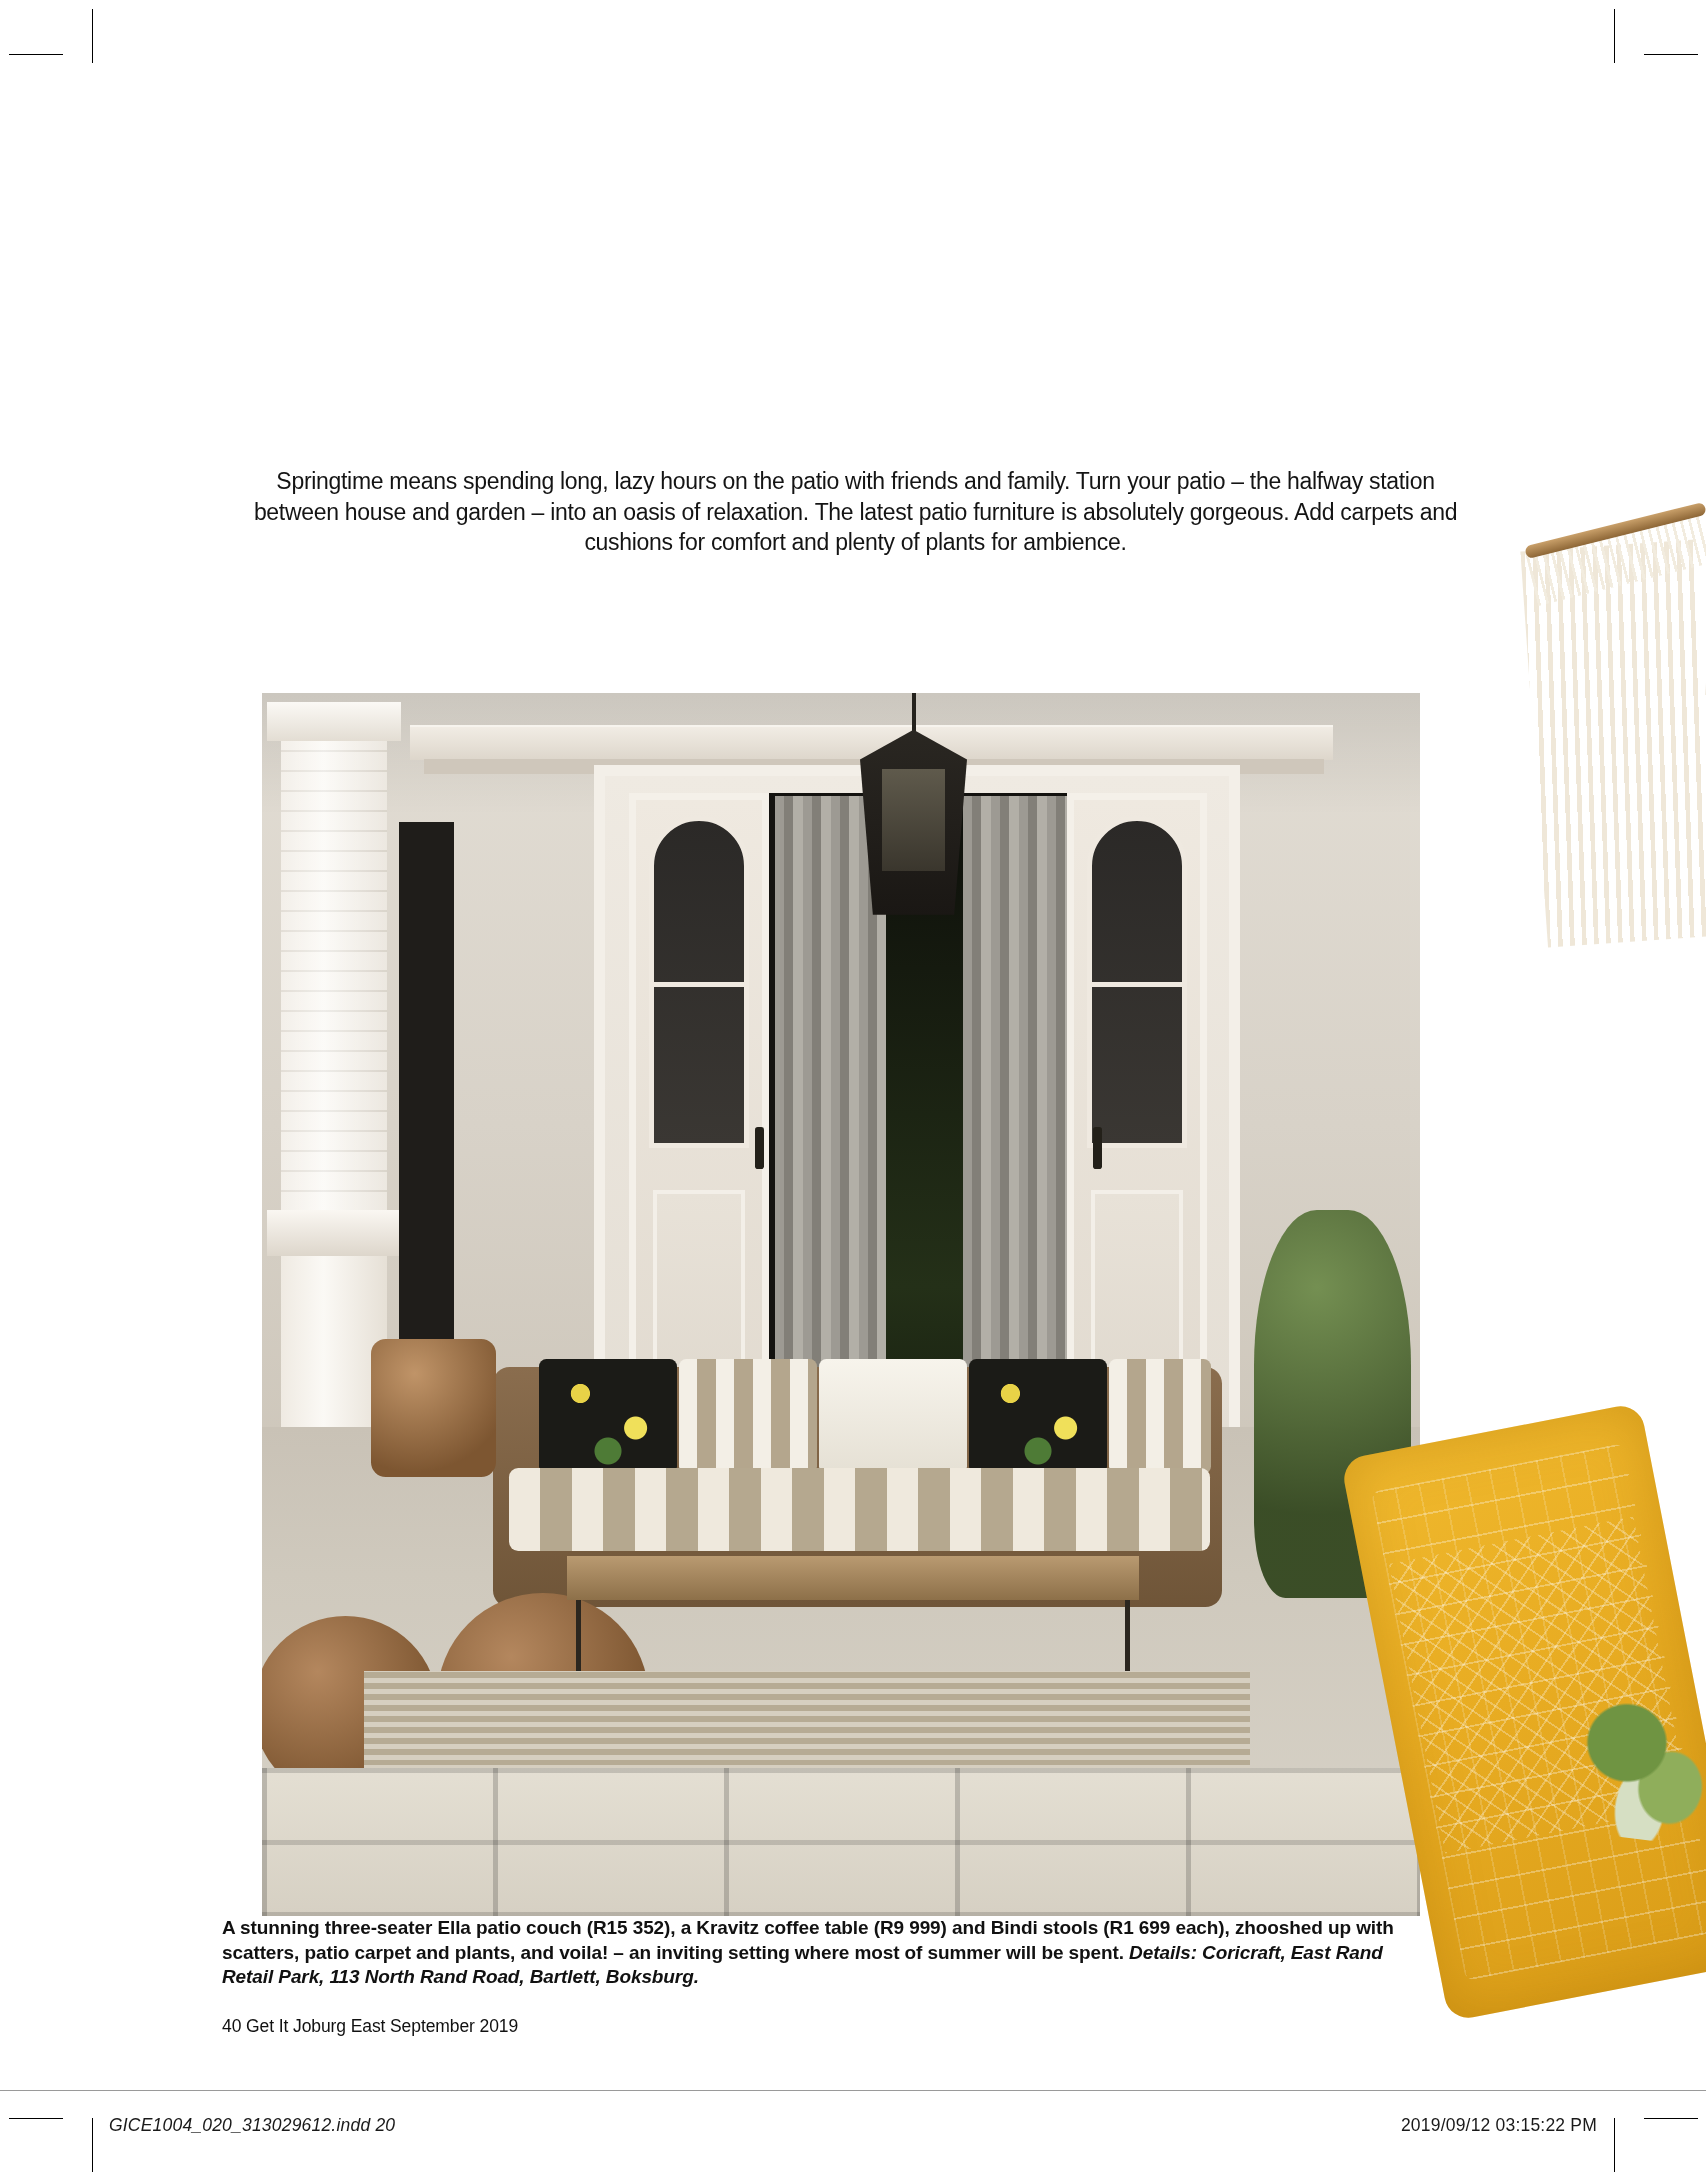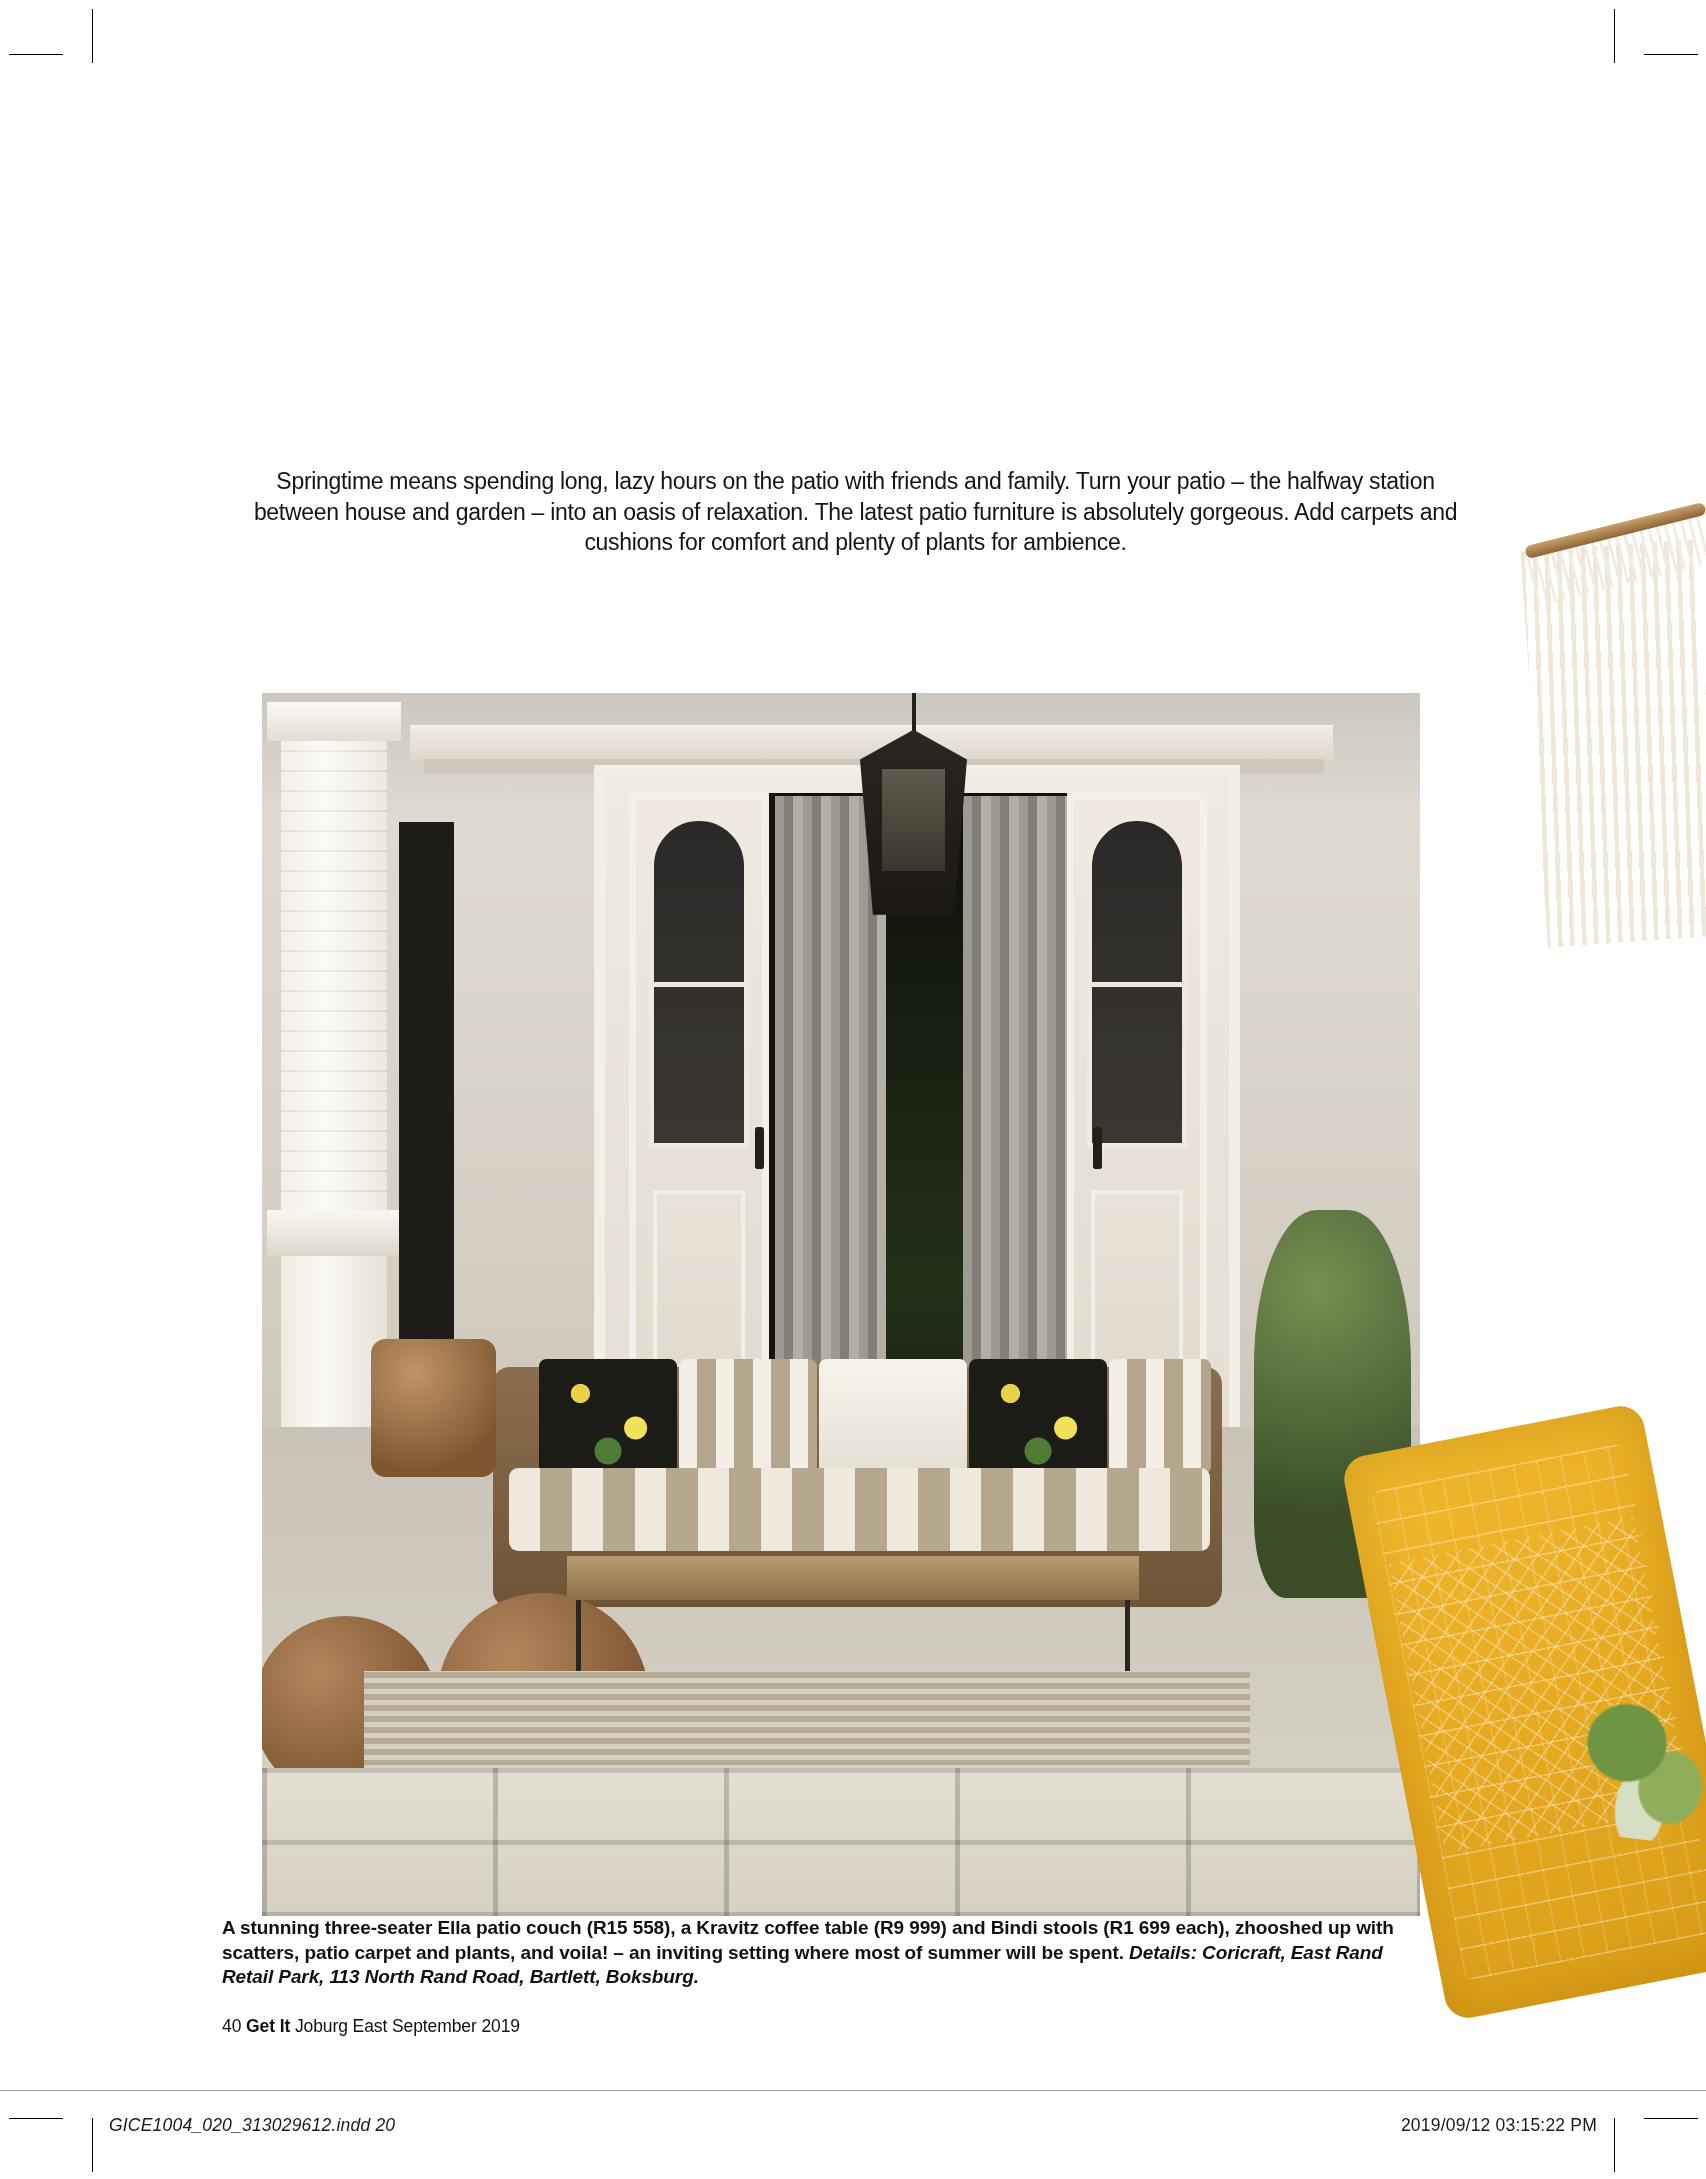--- a/index.html
+++ b/index.html
@@ -336,21 +336,21 @@
 
   
   .folio {
     position: absolute;
     left: 222px; top: 2016px;
     font-family: "Liberation Sans", sans-serif;
     font-size: 17.5px;
     color: #111;
     letter-spacing: -0.1px;
   }
-  .folio b { font-weight: bold; }
+  .folio b { font-weight: normal; }
 
   
   .footer-rule {
     position: absolute;
     left: 0; top: 2090px; width: 1706px; height: 0.9px;
     background: #9a9a9a;
   }
   .slug-left, .slug-right {
     position: absolute;
     top: 2115px;
@@ -445,21 +445,21 @@
 
   <div class="cushion-cutout">
     <div class="cushion-body">
       <div class="cushion-pattern"></div>
       <div class="cushion-zig"></div>
     </div>
     <div class="cushion-leaf"></div>
   </div>
 
   <div class="caption">
-    <span>A stunning three-seater Ella patio couch (R15 558), a Kravitz coffee table (R9 999) and Bindi stools (R1 699 each), zhooshed up with scatters, patio carpet and plants, and voila! – an inviting setting where most of summer will be spent.</span>
+    <span>A stunning three-seater Ella patio couch (R15 352), a Kravitz coffee table (R9 999) and Bindi stools (R1 699 each), zhooshed up with scatters, patio carpet and plants, and voila! – an inviting setting where most of summer will be spent.</span>
     <span class="details">Details: Coricraft, East Rand Retail Park, 113 North Rand Road, Bartlett, Boksburg.</span>
   </div>
 
   <div class="folio">
     <span>40</span>
     <b>Get It</b>
     <span>Joburg East September 2019</span>
   </div>
 
   <div class="footer-rule"></div>

